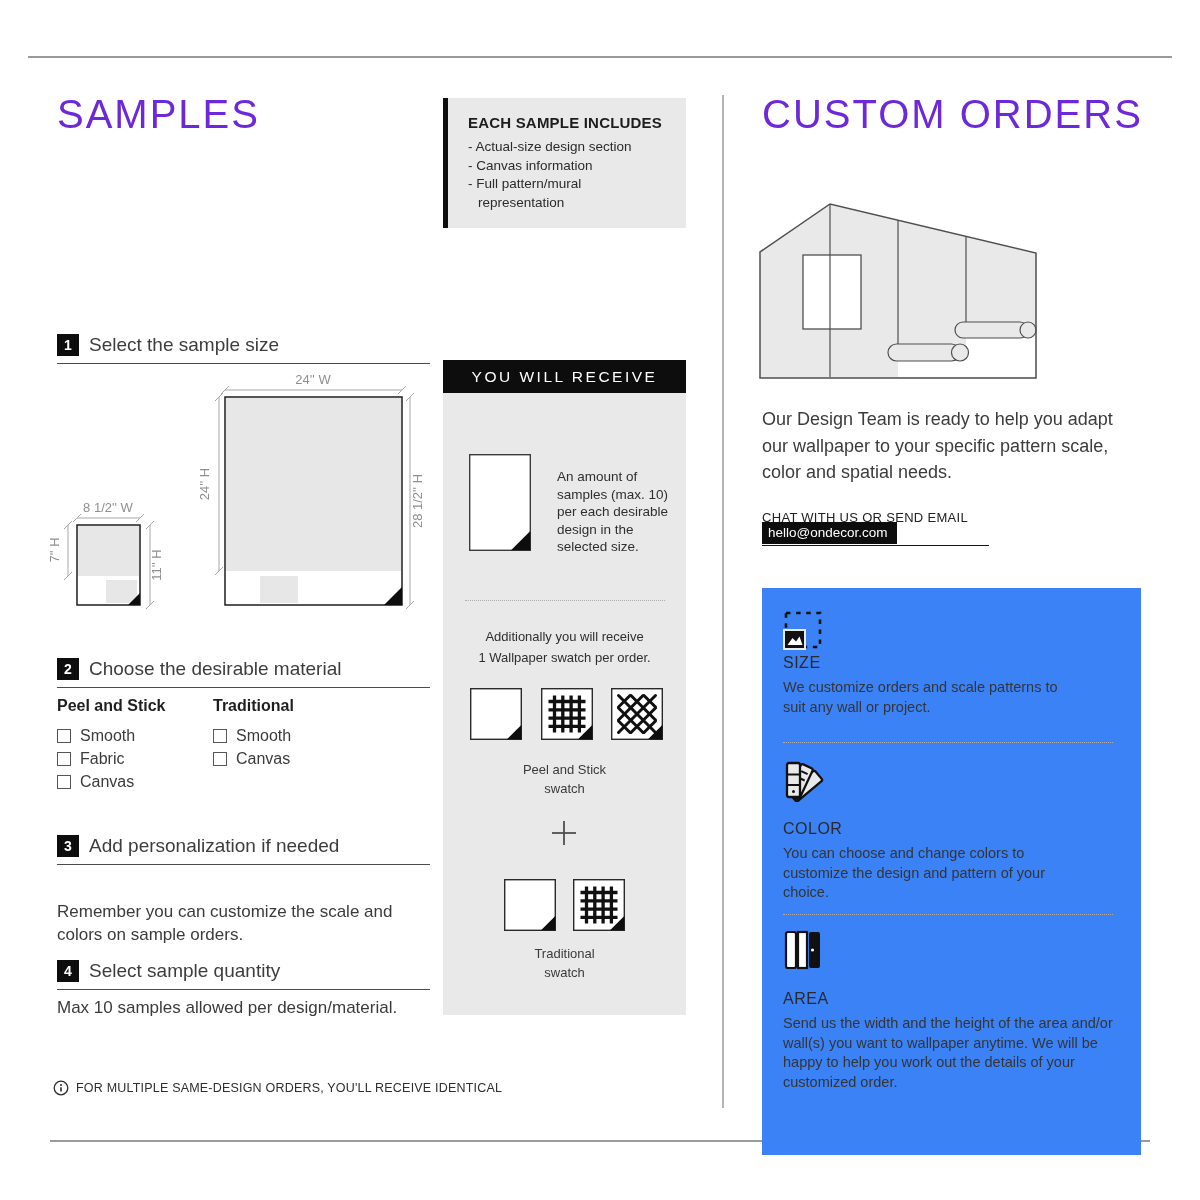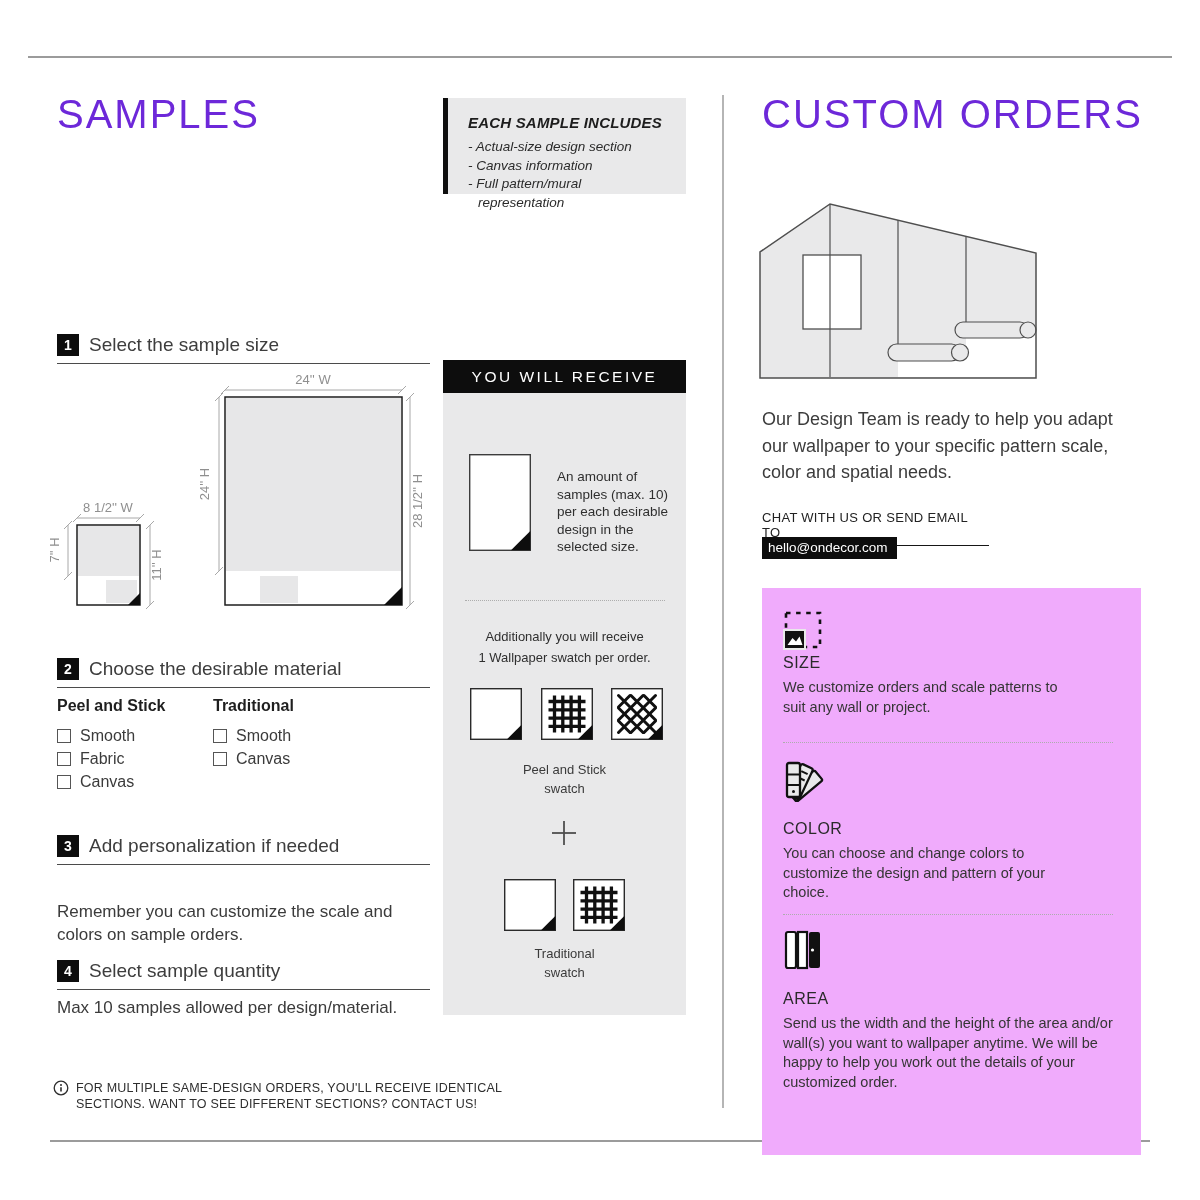--- a/index.html
+++ b/index.html
@@ -3,22 +3,22 @@
 <meta charset="utf-8">
 <style>
   html,body{margin:0;padding:0;background:#fff;}
   #stage{position:relative;width:1200px;height:1200px;background:#fff;overflow:hidden;
          font-family:"Liberation Sans",sans-serif;color:#3b3b3b;}
   .abs{position:absolute;}
   .rule{background:#9b9b9b;height:2px;}
   .big-title{font-size:40px;letter-spacing:2px;color:#6d28d9;font-weight:400;white-space:nowrap;}
   .subtitle{font-size:17px;line-height:23px;letter-spacing:.2px;color:#333;}
   
-  .includes-box{width:243px;height:96px;background:#e9e9ea;border-left:5px solid #0f0f0f;
-                box-sizing:border-box;padding:16px 0 0 20px;font-style:italic;}
+  .includes-box{width:243px;height:130px;background:#e9e9ea;border-left:5px solid #0f0f0f;
+                box-sizing:border-box;padding:16px 0 0 20px;}
   .includes-title{font-size:15px;font-weight:700;color:#1d1d1d;letter-spacing:.2px;margin-bottom:7px;}
   .includes-item{font-size:13.5px;line-height:18.5px;color:#2b2b2b;width:190px;
                  padding-left:10px;text-indent:-10px;}
   
   .step-header{display:flex;align-items:center;gap:10px;width:373px;
                border-bottom:1.5px solid #4b4b4b;padding-bottom:7px;}
   .step-num{width:22px;height:22px;background:#0d0d0d;color:#fff;font-size:14px;font-weight:700;
             display:flex;align-items:center;justify-content:center;flex:0 0 22px;}
   .step-label{font-size:19px;color:#3d3d3d;white-space:nowrap;}
   .body-text{font-size:17px;line-height:23px;color:#3b3b3b;}
@@ -34,21 +34,21 @@
   .dotted{border-top:1px dotted #adadad;height:0;}
   .center-col{width:243px;text-align:center;}
   .swatch-label{font-size:13px;line-height:19px;color:#3a3a3a;}
   
   .v-divider{width:1.5px;background:#b5b5b5;}
   .intro{font-size:18px;line-height:26.5px;color:#3c3c3c;}
   .chat-label{font-size:13px;letter-spacing:.3px;color:#222;border-bottom:1.5px solid #161616;
               width:227px;padding-bottom:5px;}
   .email-badge{display:inline-block;background:#0d0d0d;color:#fff;font-size:13.5px;
                padding:3px 9px 4px 6px;}
-  .panel{width:379px;height:567px;background:#f0abfc;}
+  .panel{width:379px;height:567px;background:#3b82f6;}
   .feat-title{font-size:16px;letter-spacing:.5px;color:#2a2a2a;}
   .feat-text{font-size:14.5px;line-height:19.5px;color:#353535;}
   svg text{font-family:"Liberation Sans",sans-serif;}
 </style>
 </head>
 <body>
 
 <div id="stage">
 
   <div class="abs rule" style="left:28px;top:56px;width:1144px;"></div>
@@ -156,21 +156,20 @@
   </div>
   <div class="abs body-text" style="left:57px;top:996px;width:400px;">Max 10 samples allowed per design/material.</div>
 
   <svg class="abs" style="left:53px;top:1080px;" width="16" height="16" viewBox="0 0 16 16">
     <circle cx="8" cy="8" r="6.8" fill="none" stroke="#2e2e2e" stroke-width="1.3"></circle>
     <circle cx="8" cy="4.9" r="1" fill="#2e2e2e"></circle>
     <line x1="8" y1="7.3" x2="8" y2="11.6" stroke="#2e2e2e" stroke-width="1.6"></line>
   </svg>
   <div class="abs footnote" style="left:76px;top:1080px;">
     <div>FOR MULTIPLE SAME-DESIGN ORDERS, YOU'LL RECEIVE IDENTICAL</div>
-    <div>SECTIONS. WANT TO SEE DIFFERENT SECTIONS? CONTACT US!</div>
   </div>
 
   <div class="abs gray-col" style="left:443px;top:360px;height:655px;"></div>
   <div class="abs ywr-bar" style="left:443px;top:360px;">YOU WILL RECEIVE</div>
 
   <svg class="abs" style="left:469px;top:454px;" width="62" height="97" viewBox="0 0 62 97">
     <rect x="0.7" y="0.7" width="60.6" height="95.6" fill="#ffffff" stroke="#3c3c3c" stroke-width="1.4"></rect>
     <polygon points="61.3,96.3 61.3,77 42,96.3" fill="#0d0d0d"></polygon>
   </svg>
   <div class="abs small-text" style="left:557px;top:468px;width:128px;">An amount of samples (max. 10) per each desirable design in the selected size.</div>
@@ -265,21 +264,21 @@
       <circle cx="202" cy="157.5" r="8.5"></circle>
       <rect x="197" y="127" width="73" height="16" rx="8"></rect>
       <circle cx="270" cy="135" r="8"></circle>
     </g>
     <polygon points="2,183 2,57 72,9 278,58 278,183" fill="none" stroke="#4f4f4f" stroke-width="1.5"></polygon>
   </svg>
 
   <div class="abs intro" style="left:762px;top:406px;width:362px;">Our Design Team is ready to help you adapt our wallpaper to your specific pattern scale, color and spatial needs.</div>
 
   <div class="abs chat-label" style="left:762px;top:510px;">CHAT WITH US OR SEND EMAIL TO</div>
-  <div class="abs" style="left:762px;top:537px;">
+  <div class="abs" style="left:762px;top:522px;">
     <span class="email-badge">hello@ondecor.com</span>
   </div>
 
   <div class="abs panel" style="left:762px;top:588px;">
 
     <svg class="abs" style="left:21px;top:22px;" width="40" height="40" viewBox="0 0 40 40">
       <rect x="3" y="3" width="34" height="34" fill="none" stroke="#111" stroke-width="2.6" stroke-dasharray="4.5 5.6"></rect>
       <rect x="1" y="20" width="21" height="19" fill="#111" stroke="#e9e9ea" stroke-width="2"></rect>
       <polygon points="4.5,35 9.5,28 13,31.5 16.5,26.5 19.5,35" fill="#ffffff"></polygon>
     </svg>

